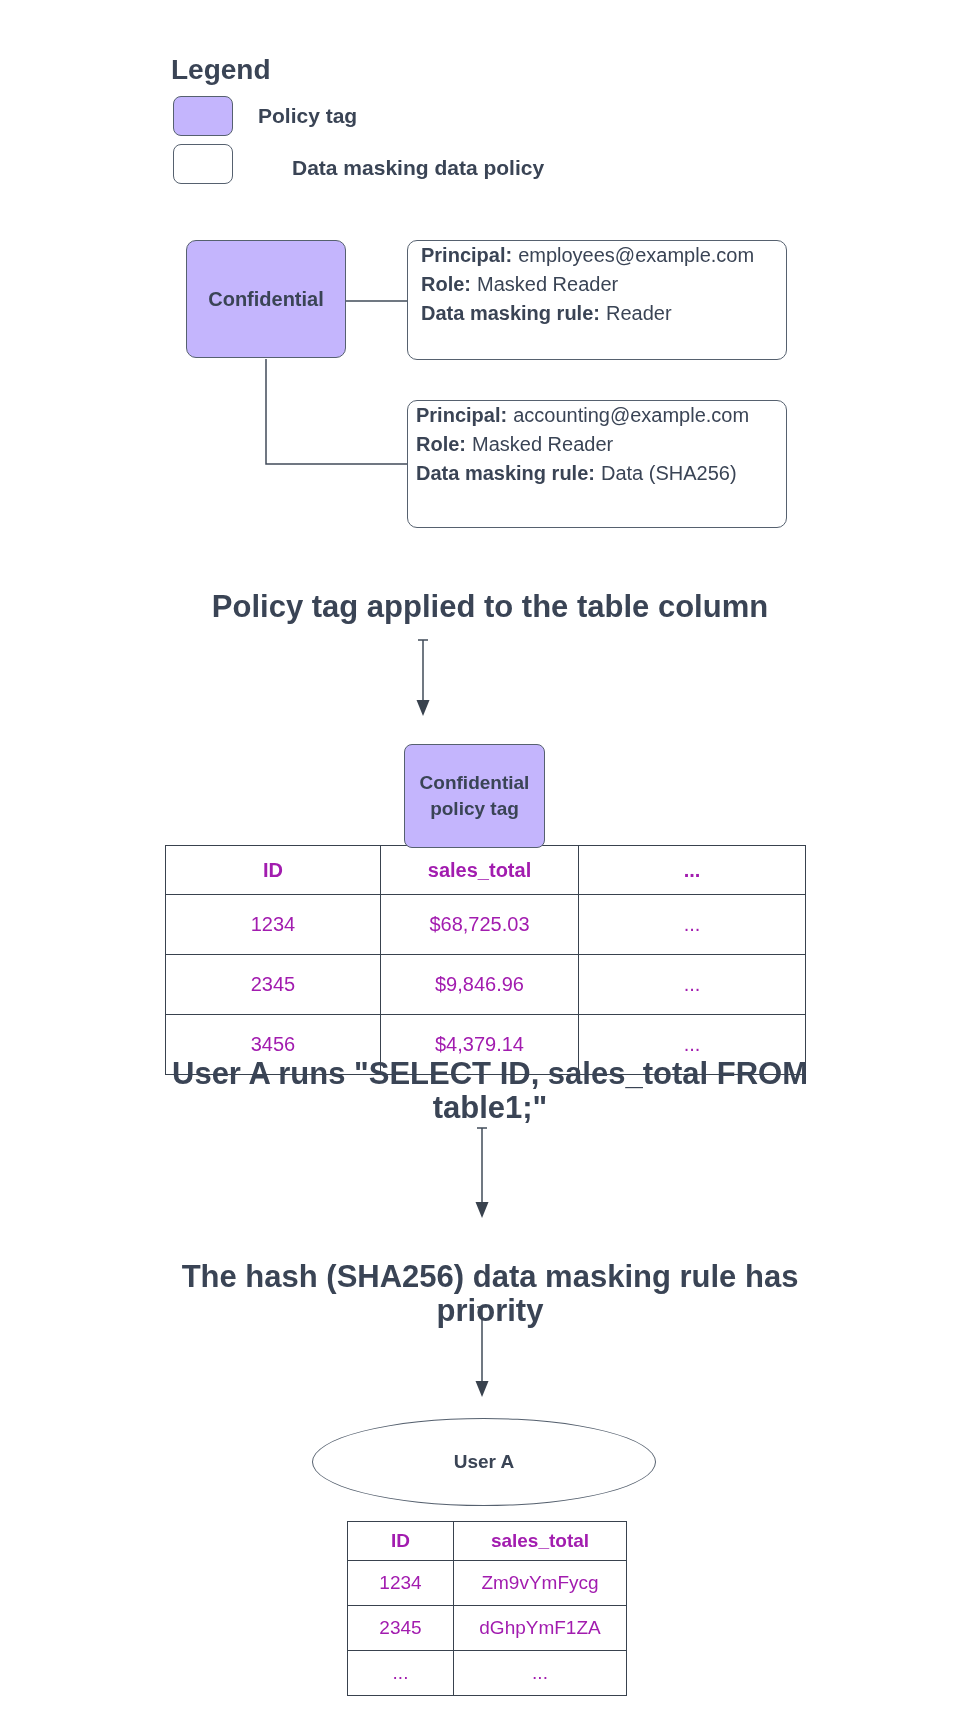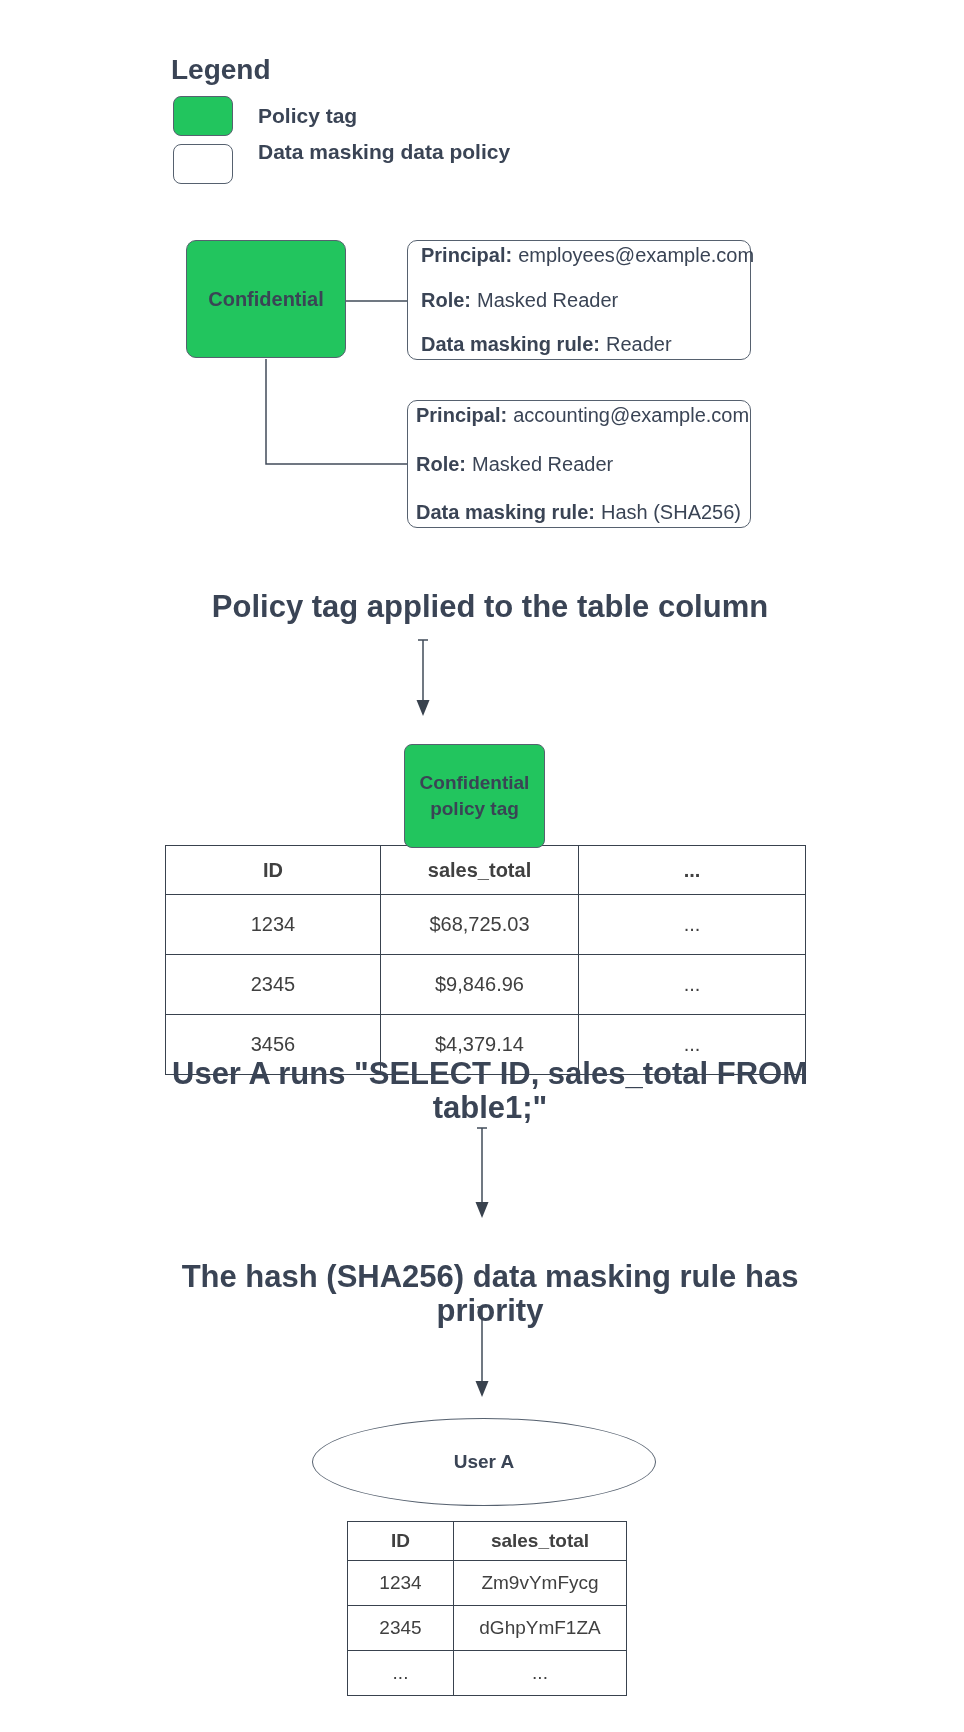--- a/index.html
+++ b/index.html
@@ -3,45 +3,45 @@
 <meta charset="utf-8">
 <style>
   html,body{margin:0;padding:0;background:#ffffff;}
   .canvas{
     position:relative;width:964px;height:1732px;background:#ffffff;
     font-family:"Liberation Sans",sans-serif;color:#3a4455;overflow:hidden;
   }
   .overlay{position:absolute;left:0;top:0;width:964px;height:1732px;pointer-events:none;}
   .abs{position:absolute;box-sizing:border-box;}
   .rbox{border:1.5px solid #56616f;border-radius:10px;background:#ffffff;}
-  .blue{background:#22c55e;}
+  .blue{background:#c4b5fd;}
   .legend-title{left:171px;top:54px;font-size:28px;font-weight:bold;}
   .swatch{left:173px;width:60px;height:40px;border-radius:8px;}
   .legend-label{left:258px;height:40px;display:flex;align-items:center;font-size:21px;font-weight:bold;}
   .node-confidential{
     left:186px;top:240px;width:160px;height:118px;
     display:flex;align-items:center;justify-content:center;
     font-size:20px;font-weight:bold;
   }
   .policy-box{
-    left:407px;width:344px;padding-left:13px;
-    display:flex;flex-direction:column;justify-content:space-between;
+    left:407px;width:380px;padding-left:13px;
+    display:flex;flex-direction:column;justify-content:flex-start;
     font-size:20px;line-height:29px;
   }
   .policy-box .lbl{font-weight:bold;}
   .policy-box .val{margin-left:6px;}
   .caption{left:140px;width:700px;text-align:center;font-weight:bold;font-size:31px;line-height:34px;}
   .tag-callout{
     left:404px;top:744px;width:141px;height:104px;border-radius:8px;z-index:2;
     display:flex;flex-direction:column;align-items:center;justify-content:center;
     font-size:19px;font-weight:bold;line-height:26px;text-align:center;
   }
   table.dtable{
     position:absolute;border-collapse:collapse;table-layout:fixed;
-    color:#404040;background:#ffffff;
+    color:#a21caf;background:#ffffff;
   }
   table.dtable th,table.dtable td{
     border:1.5px solid #39424e;text-align:center;vertical-align:middle;padding:0;
   }
   .t1{left:165px;top:845px;width:640px;}
   .t1 th{height:48px;font-size:20px;}
   .t1 td{height:59px;font-size:20px;}
   .t2{left:347px;top:1521px;width:279px;}
   .t2 th{height:38px;font-size:19px;}
   .t2 td{height:44px;font-size:19px;}
@@ -80,21 +80,21 @@
         <line x1="482" y1="1307" x2="482" y2="1382"></line>
         <path d="M482,1397 L475.5,1381 L488.5,1381 Z" fill="#39424e" stroke="none"></path>
       </g>
     </g>
   </svg>
 
   <div class="abs legend-title">Legend</div>
   <div class="abs rbox blue swatch" style="top:96px;"></div>
   <div class="abs legend-label" style="top:96px;">Policy tag</div>
   <div class="abs rbox swatch" style="top:144px;"></div>
-  <div class="abs legend-label" style="top:132px;">Data masking data policy</div>
+  <div class="abs legend-label" style="top:148px;margin-left:34px;">Data masking data policy</div>
 
   <div class="abs rbox blue node-confidential">Confidential</div>
 
   <div class="abs rbox policy-box" style="top:240px;height:120px;">
     <div>
       <span class="lbl">Principal:</span><span class="val">employees@example.com</span>
     </div>
     <div>
       <span class="lbl">Role:</span><span class="val">Masked Reader</span>
     </div>
@@ -104,21 +104,21 @@
   </div>
 
   <div class="abs rbox policy-box" style="top:400px;height:128px;padding-left:8px;">
     <div>
       <span class="lbl">Principal:</span><span class="val">accounting@example.com</span>
     </div>
     <div>
       <span class="lbl">Role:</span><span class="val">Masked Reader</span>
     </div>
     <div>
-      <span class="lbl">Data masking rule:</span><span class="val">Hash (SHA256)</span>
+      <span class="lbl">Data masking rule:</span><span class="val">Data (SHA256)</span>
     </div>
   </div>
 
   <div class="abs caption" style="top:590px;">Policy tag applied to the table column</div>
 
   <div class="abs rbox blue tag-callout">
     <div>Confidential</div>
     <div>policy tag</div>
   </div>
 

